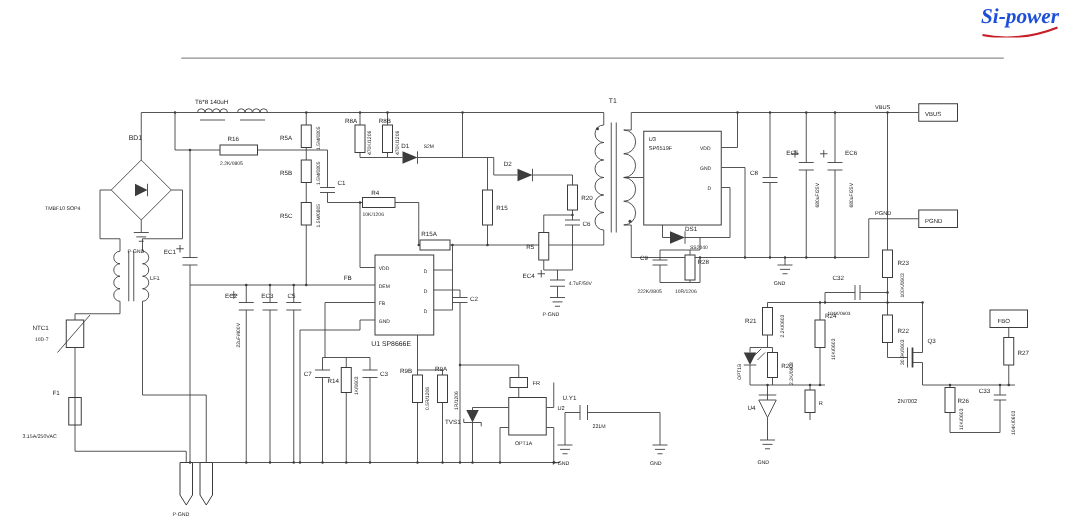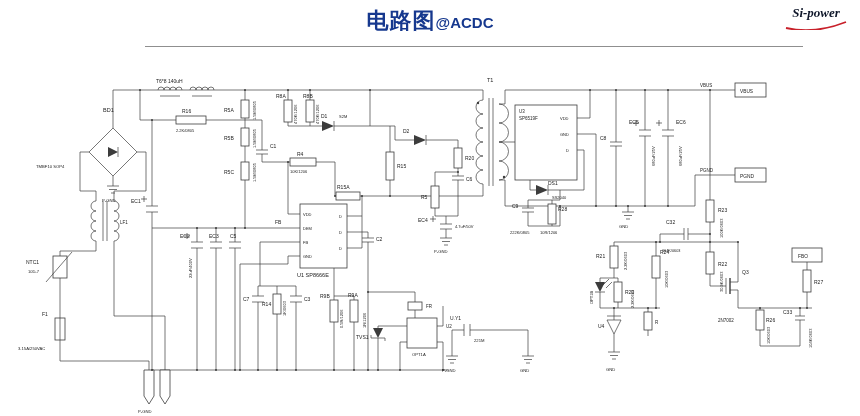--- a/index.html
+++ b/index.html
@@ -2,39 +2,36 @@
 <html><head>
 <meta charset="utf-8">
 <style>
   html,body{margin:0;padding:0;background:#fff;}
   .page{position:relative;width:860px;height:416px;background:#ffffff;overflow:hidden;font-family:"Liberation Sans",sans-serif;}
   .header{position:absolute;top:0;left:0;width:100%;height:46px;}
   .title{position:absolute;left:0;right:0;top:6px;text-align:center;color:#16388e;}
   .t-main{font-size:22px;font-weight:bold;letter-spacing:1px;}
   .t-suffix{font-size:15px;font-weight:bold;}
   .logo{position:absolute;right:8px;top:4px;width:72px;text-align:center;}
-  .logo-text{font-family:"Liberation Serif",serif;font-style:italic;font-weight:bold;font-size:13px;color:#0f172a;display:block;line-height:18px;text-align:center;}
+  .logo-text{font-family:"Liberation Serif",serif;font-style:italic;font-weight:bold;font-size:17px;color:#1d4ed8;display:block;line-height:18px;text-align:center;}
   .logo-swoosh{display:block;margin:-2px auto 0 auto;}
   .rule{position:absolute;top:46px;left:145px;width:658px;height:1px;background:#8f8f8f;}
   #schem{position:absolute;top:56px;left:0;}
   #schem .w{stroke:#3c3c3c;stroke-width:0.7;fill:none;}
   #schem .w2{stroke:#3c3c3c;stroke-width:1.4;fill:none;}
   #schem .box{stroke:#3c3c3c;stroke-width:0.8;fill:#ffffff;}
   #schem .solid{fill:#3c3c3c;stroke:none;}
   #schem .dot{fill:#3c3c3c;stroke:none;}
   #schem text{font-family:"Liberation Sans",sans-serif;fill:#1d1d1d;}
 </style>
 </head>
 <body>
 
 <div class="page">
   <div class="header">
-    <div class="title">
-      <span class="t-main">电路图</span><span class="t-suffix">@ACDC</span>
-    </div>
     <div class="logo">
       <span class="logo-text">Si-power</span>
       <svg class="logo-swoosh" width="64" height="10" viewBox="0 0 64 10">
         <path d="M2,8 C20,12 42,10 62,2" stroke="#c8202a" stroke-width="1.8" fill="none"></path>
       </svg>
     </div>
   </div>
   <div class="rule"></div>
 
   <svg id="schem" width="860" height="360" viewBox="0 0 860 360">

